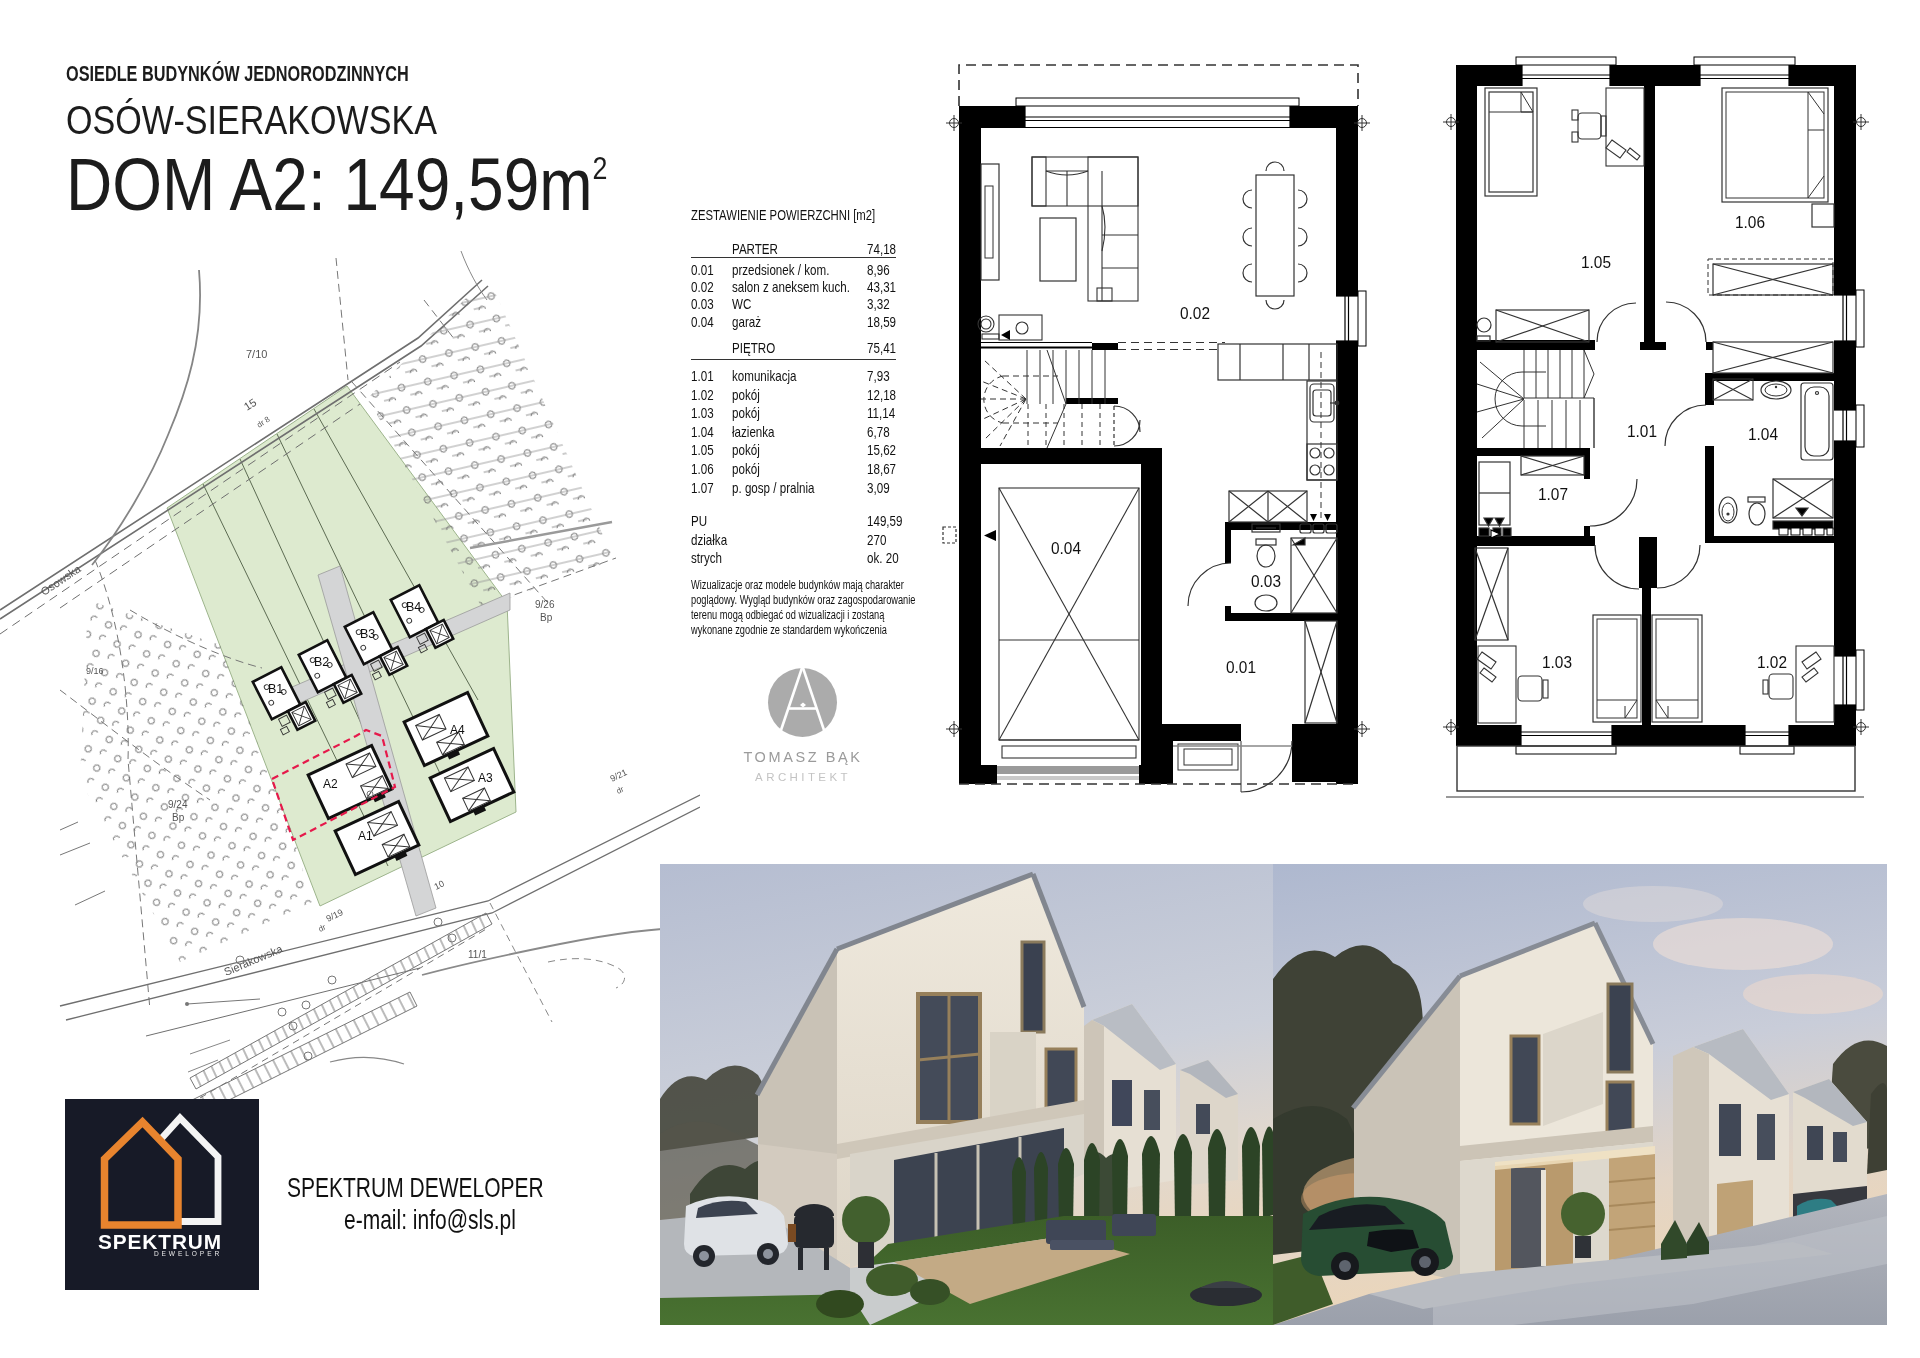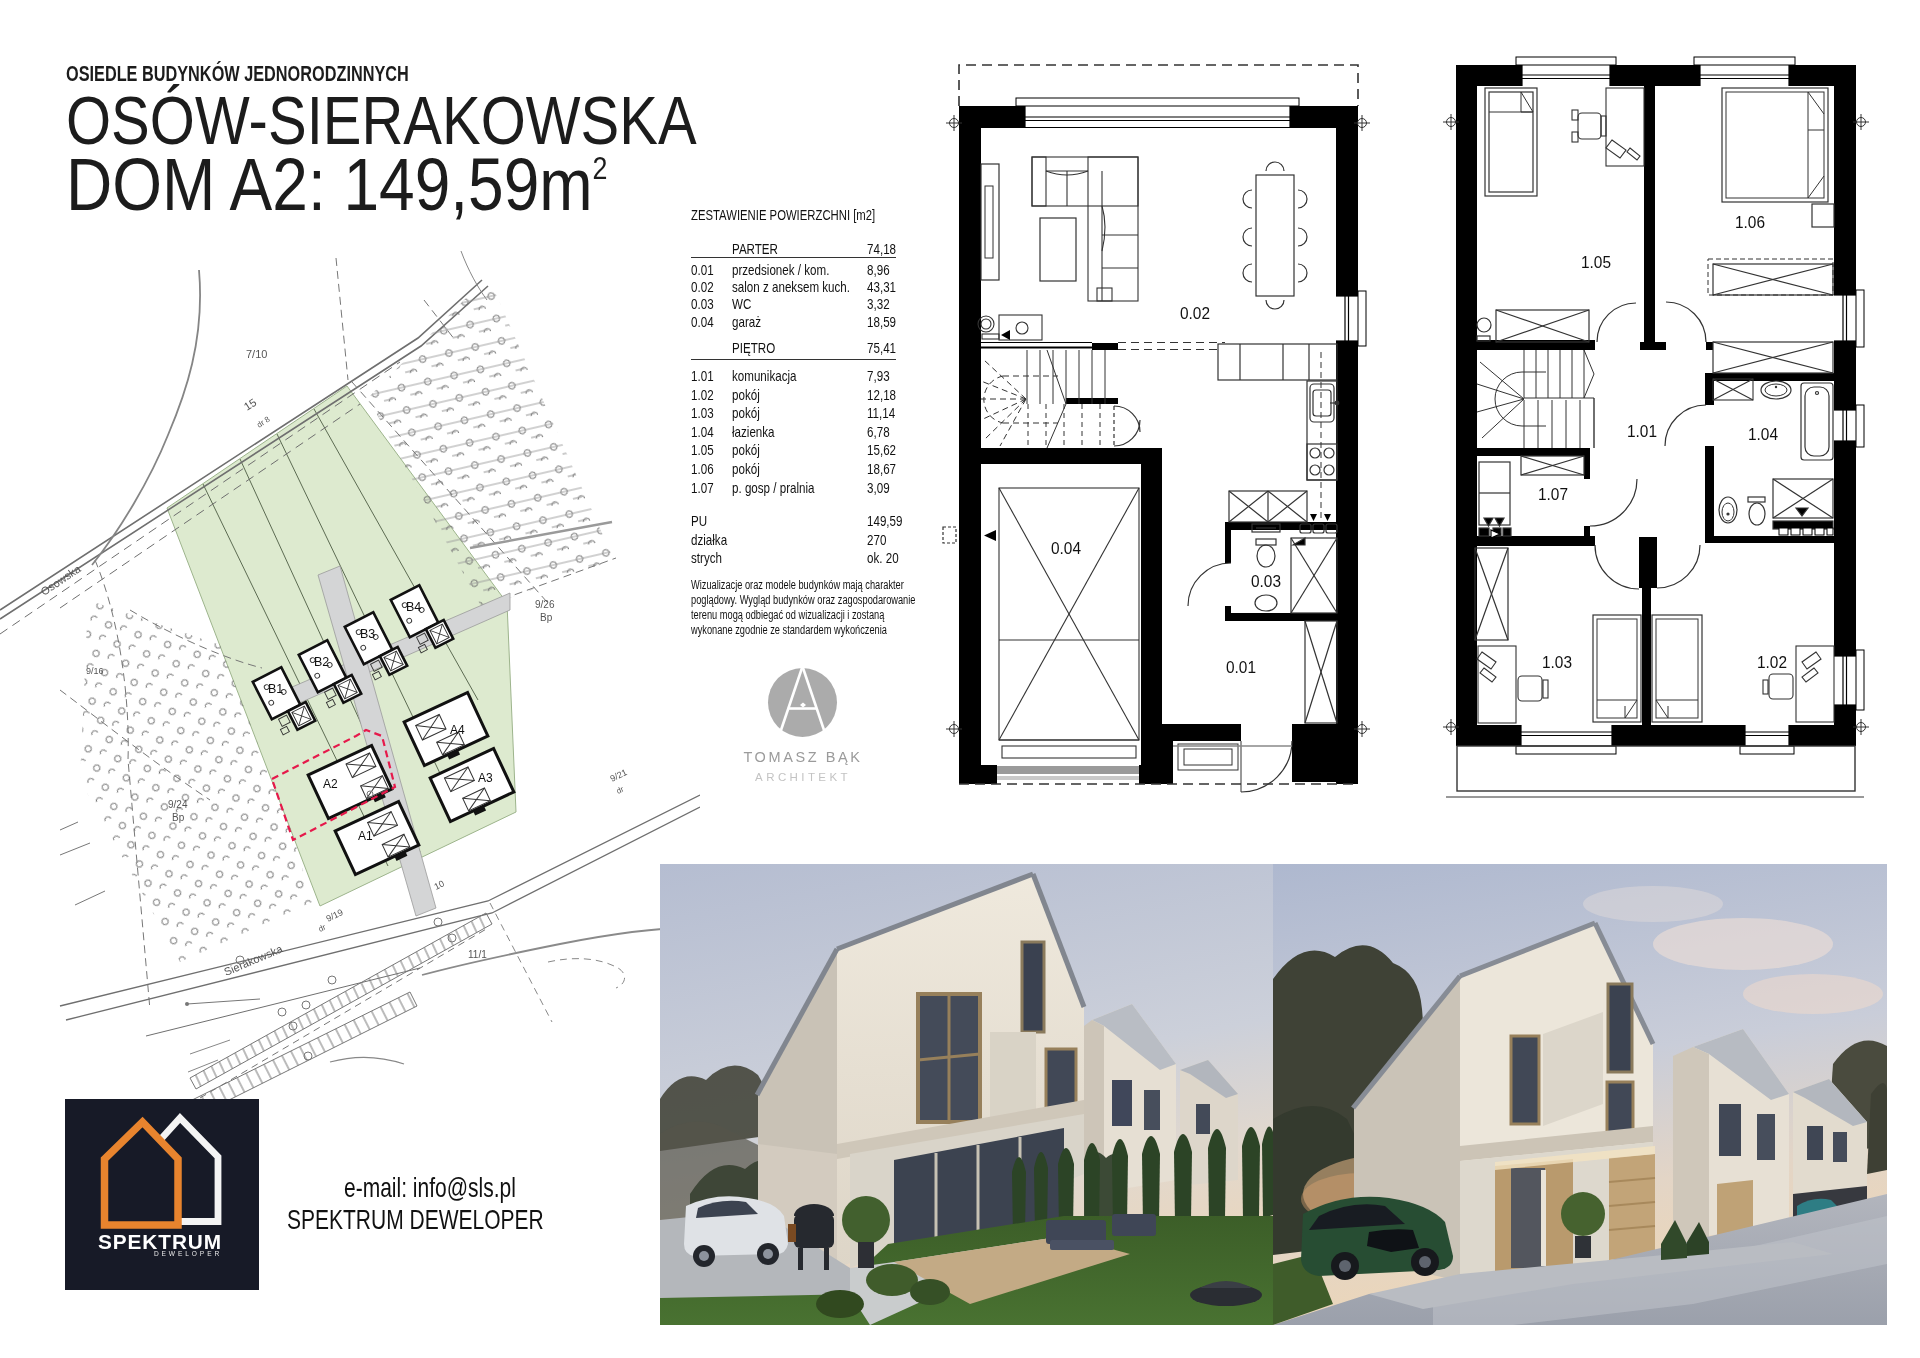--- a/index.html
+++ b/index.html
@@ -9,21 +9,21 @@
 .cond{display:inline-block;transform:scaleX(0.82);transform-origin:0 50%;white-space:nowrap;}
 svg{position:absolute;display:block;}
 </style>
 </head>
 <body>
 
 <div class="abs" style="left:0;top:0;color:#1c1c1c;">
 
   <div class="abs" style="left:66px;top:63px;font-size:22px;font-weight:bold;line-height:22px;"><span class="cond" style="transform:scaleX(0.74)">OSIEDLE BUDYNKÓW JEDNORODZINNYCH</span></div>
 
-  <div class="abs" style="left:66px;top:92px;font-size:68px;line-height:56px;"><span class="cond" style="transform:scaleX(0.853)">OSÓW-SIERAKOWSKA</span></div>
+  <div class="abs" style="left:66px;top:92px;font-size:40px;line-height:56px;"><span class="cond" style="transform:scaleX(0.853)">OSÓW-SIERAKOWSKA</span></div>
 
   <div class="abs" style="left:66px;top:132px;font-size:74px;line-height:74px;"><span class="cond" style="transform:scaleX(0.865)">DOM A2: 149,59m<span style="font-size:31px;vertical-align:31px;">2</span></span></div>
 </div>
 
 <div class="abs" id="table" style="left:0;top:0;color:#111;font-size:14.5px;">
   <style>
     .trow{position:absolute;white-space:nowrap;}
     .trow .c1{position:absolute;left:691px;transform:scaleX(0.8);transform-origin:0 50%;}
     .trow .c2{position:absolute;left:732px;transform:scaleX(0.8);transform-origin:0 50%;}
     .trow .c3{position:absolute;left:867px;transform:scaleX(0.8);transform-origin:0 50%;}
@@ -1177,15 +1177,15 @@
   <path d="M96,40 L115,19 L153,58 L153,122.5 L113,122.5" fill="none" stroke="#f4f4f4" stroke-width="6.8"></path>
 
   <path d="M39.5,126 L39.5,60 L77.5,23 L113,60 L113,126 Z" fill="none" stroke="#e8842e" stroke-width="7.5"></path>
 
   <text x="95" y="150" font-size="20.8" font-weight="bold" fill="#fff" text-anchor="middle" letter-spacing="0.9">SPEKTRUM</text>
 
   <text x="123" y="157" font-size="6.6" fill="#e9e9e9" text-anchor="middle" letter-spacing="2.9">DEWELOPER</text>
 </svg>
 
 <div class="abs" style="left:287px;top:1172px;color:#111;font-size:28px;line-height:32.2px;">
+  <div><span class="cond" style="transform:scaleX(0.75)">SPEKTRUM DEWELOPER</span></div>
   <div><span class="cond" style="transform:scaleX(0.75)">e-mail: info@sls.pl</span></div>
-  <div><span class="cond" style="transform:scaleX(0.75)">SPEKTRUM DEWELOPER</span></div>
 </div>
 
 </body></html>

